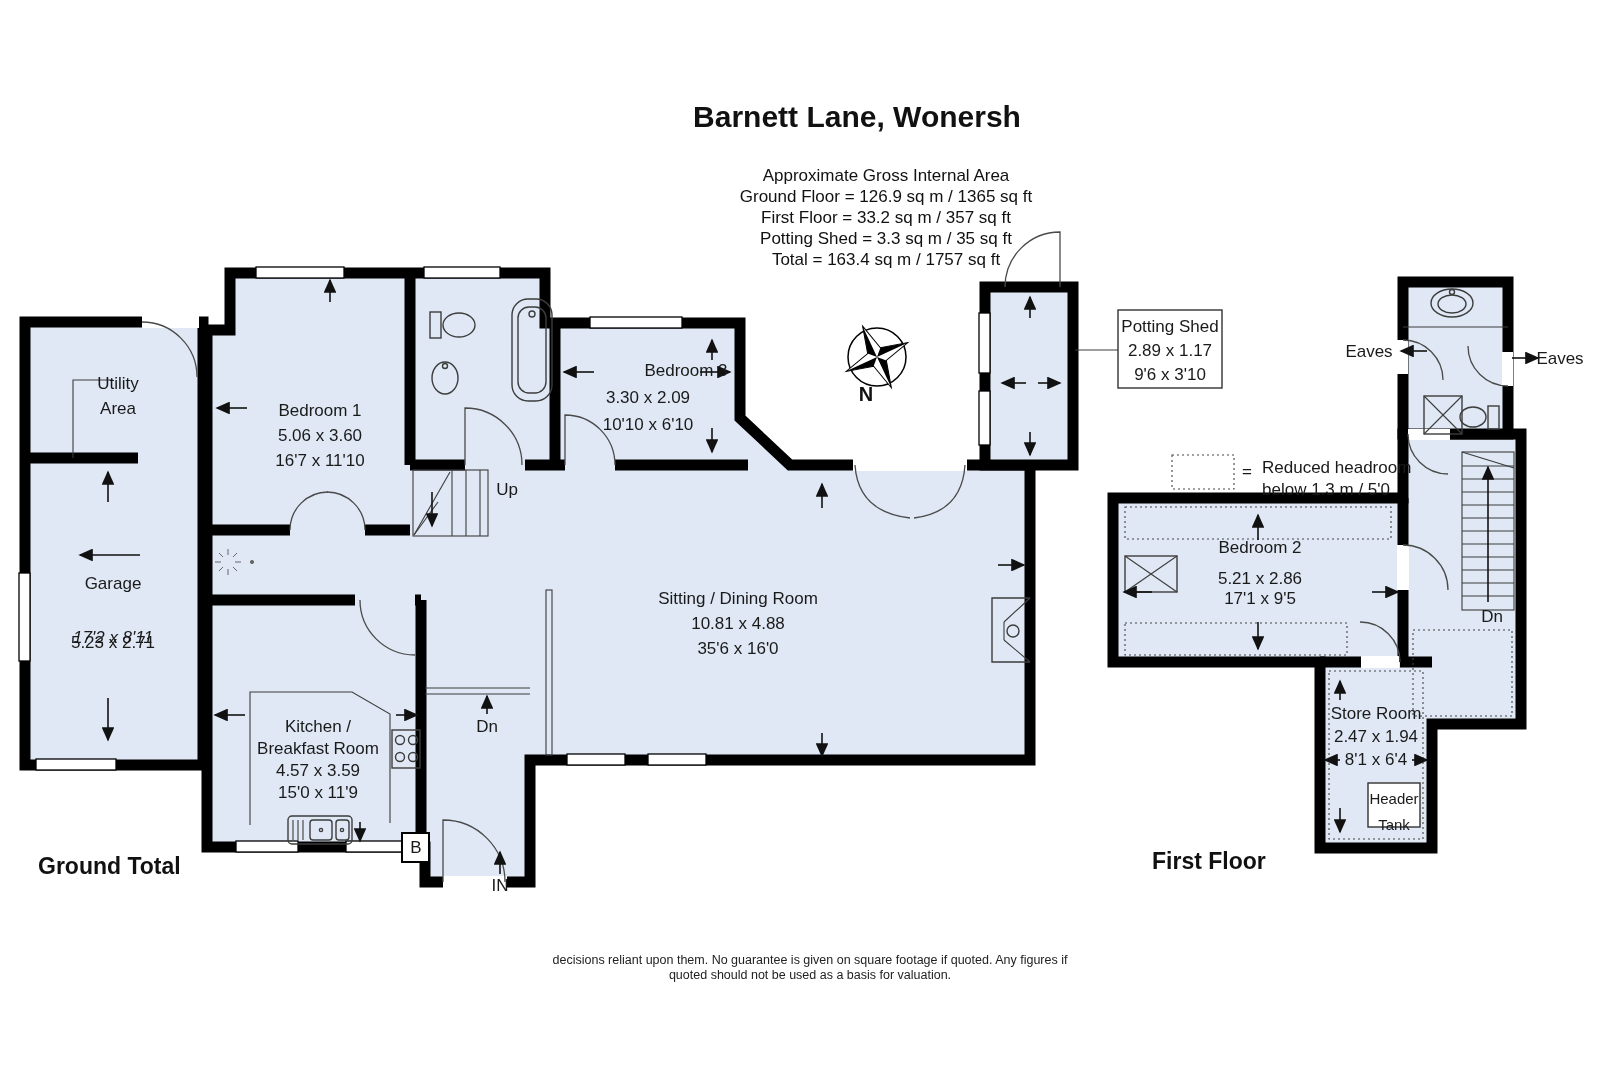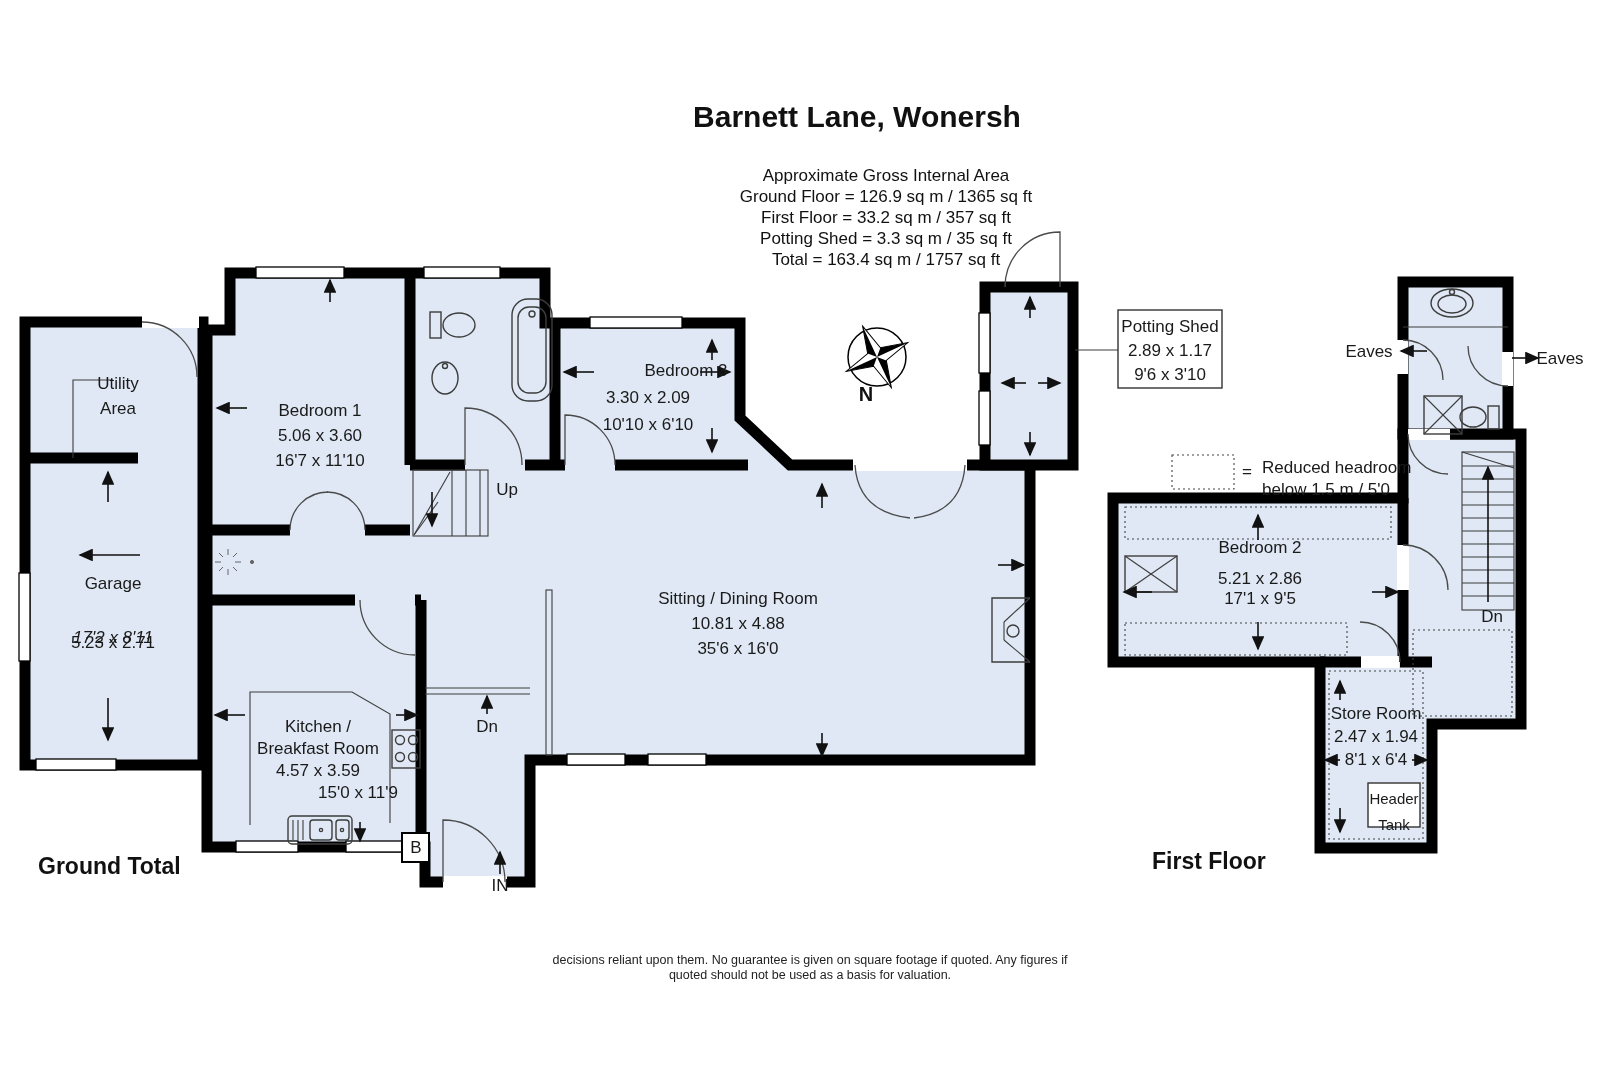--- a/index.html
+++ b/index.html
@@ -322,21 +322,21 @@
 <div class="lbl" style="left:648px;top:388px;">3.30 x 2.09</div>
 <div class="lbl" style="left:648px;top:415px;">10'10 x 6'10</div>
 
 <div class="lbl" style="left:738px;top:589px;">Sitting / Dining Room</div>
 <div class="lbl" style="left:738px;top:614px;">10.81 x 4.88</div>
 <div class="lbl" style="left:738px;top:639px;">35'6 x 16'0</div>
 
 <div class="lbl" style="left:318px;top:717px;">Kitchen /</div>
 <div class="lbl" style="left:318px;top:739px;">Breakfast Room</div>
 <div class="lbl" style="left:318px;top:761px;">4.57 x 3.59</div>
-<div class="lbl" style="left:318px;top:783px;margin-left:40px;">15'0 x 11'9</div>
+<div class="lbl" style="left:318px;top:783px;">15'0 x 11'9</div>
 
 <div class="lbl" style="left:1170px;top:317px;">Potting Shed</div>
 <div class="lbl" style="left:1170px;top:341px;">2.89 x 1.17</div>
 <div class="lbl" style="left:1170px;top:365px;">9'6 x 3'10</div>
 
 <div class="lbl" style="left:1260px;top:538px;">Bedroom 2</div>
 <div class="lbl" style="left:1260px;top:569px;">5.21 x 2.86</div>
 <div class="lbl" style="left:1260px;top:589px;">17'1 x 9'5</div>
 
 <div class="lbl" style="left:1376px;top:704px;">Store Room</div>
@@ -350,21 +350,21 @@
 <div class="lbl" style="left:487px;top:717px;">Dn</div>
 <div class="lbl" style="left:1492px;top:607px;">Dn</div>
 <div class="lbl" style="left:500px;top:876px;">IN</div>
 <div class="lbl" style="left:416px;top:838px;">B</div>
 <div class="lbl" style="left:1369px;top:342px;">Eaves</div>
 <div class="lbl" style="left:1560px;top:349px;">Eaves</div>
 <div class="nlbl" style="left:866px;top:383px;">N</div>
 
 <div class="lbl" style="left:1247px;top:462px;">=</div>
 <div class="lblL" style="left:1262px;top:458px;">Reduced headroom</div>
-<div class="lblL" style="left:1262px;top:480px;">below 1.5 m / 5'0</div>
+<div class="lblL" style="left:1262px;top:480px;">below 1.3 m / 5'0</div>
 
 <div class="floorlbl" style="left:38px;top:853px;">Ground Total</div>
 <div class="floorlbl" style="left:1152px;top:848px;">First Floor</div>
 
 <div class="foot" style="top:968px;">quoted should not be used as a basis for valuation.</div>
 <div class="foot" style="top:953px;">decisions reliant upon them. No guarantee is given on square footage if quoted. Any figures if</div>
 
 </div>
 
 </body></html>

